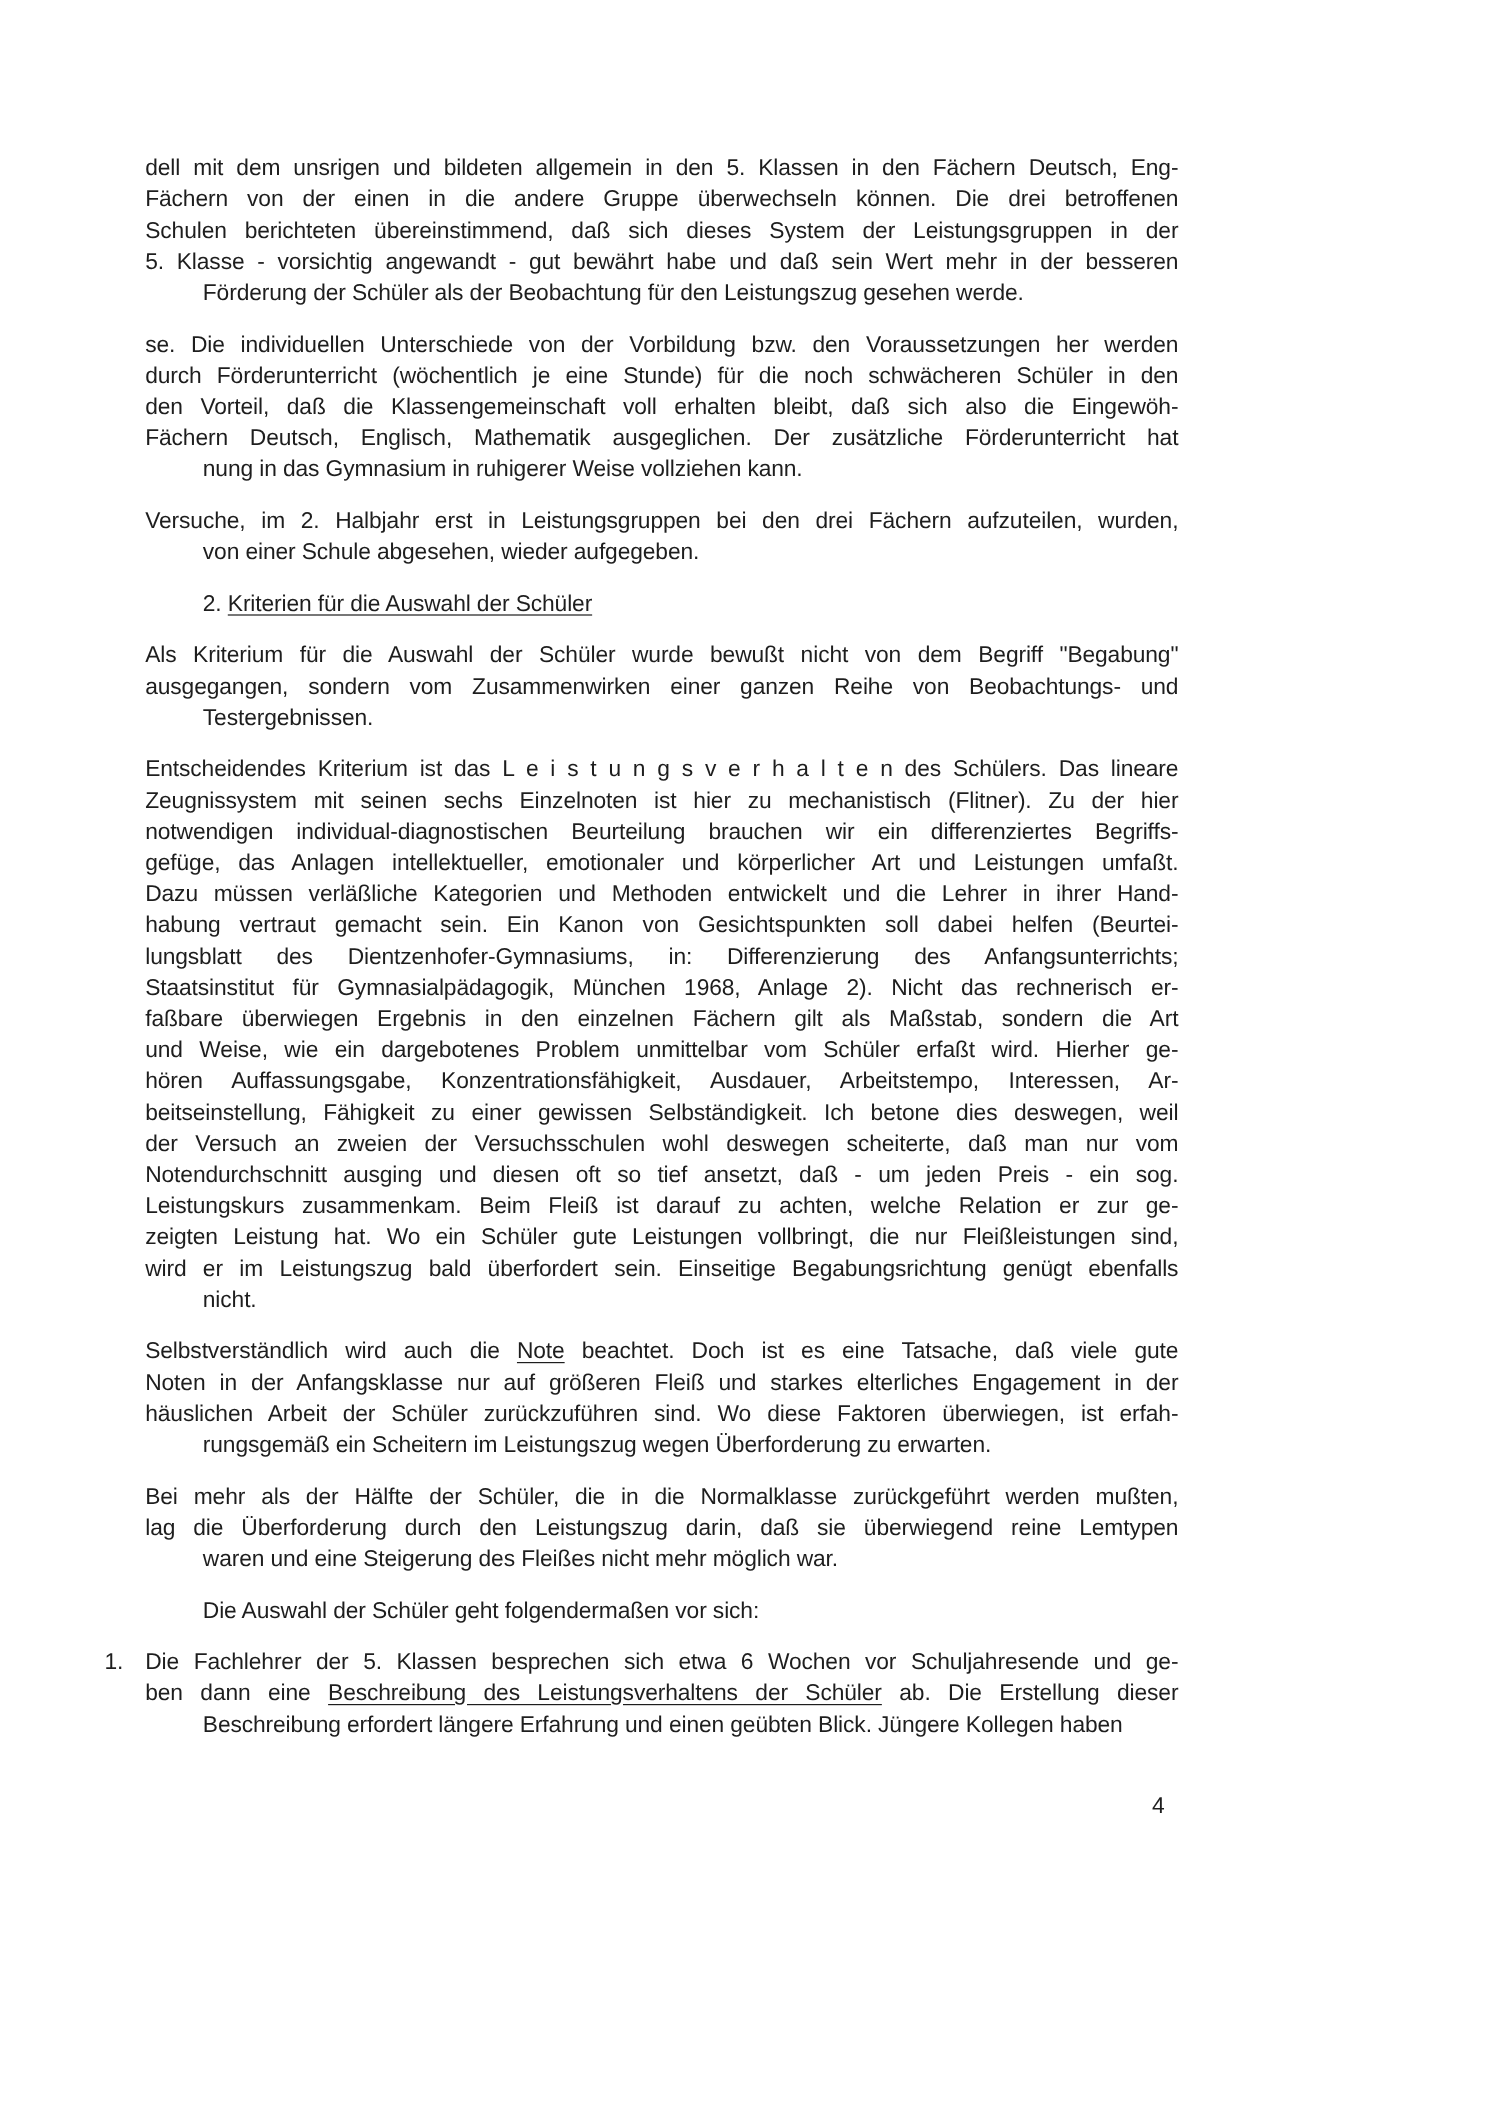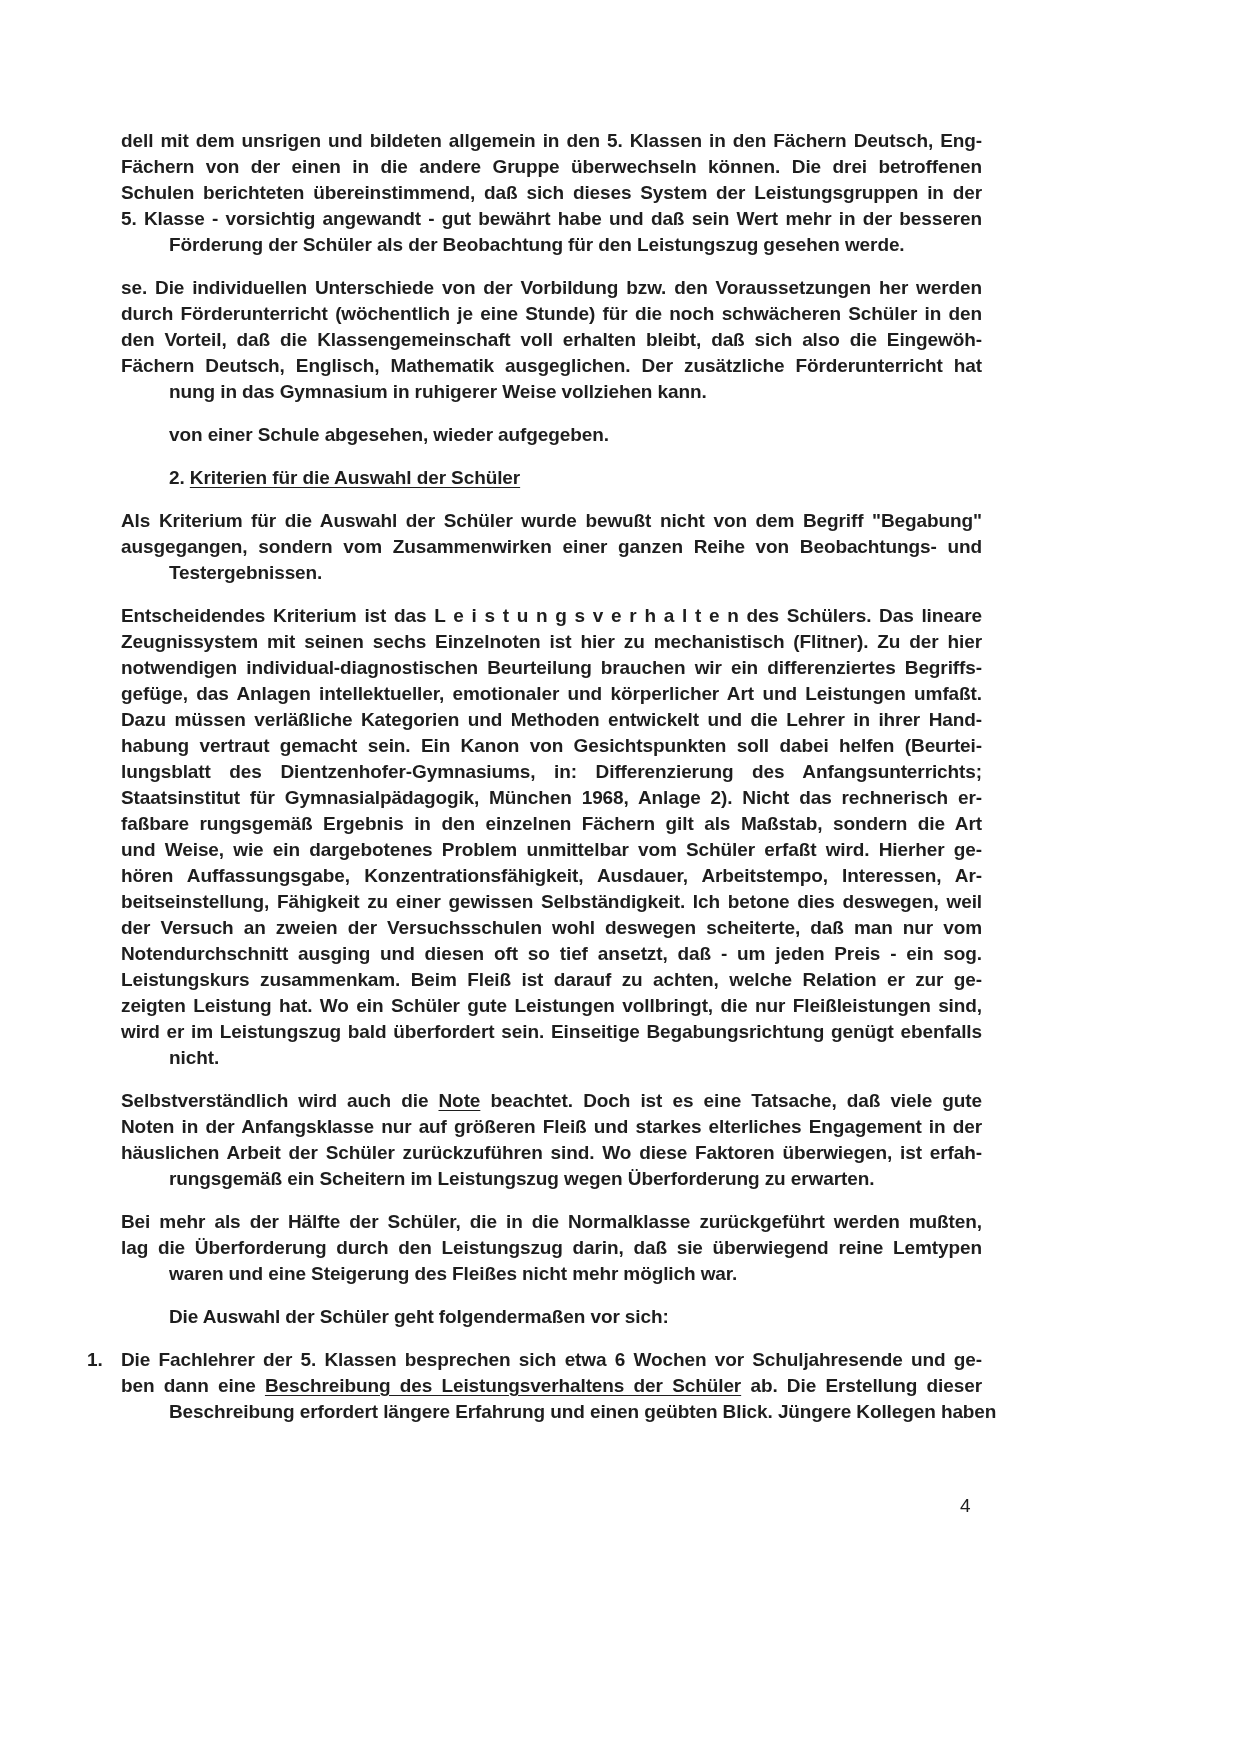--- a/index.html
+++ b/index.html
@@ -21,21 +21,20 @@
   }
   .text-block {
     position: absolute;
     left: 121px;
     top: 128px;
     width: 861px;
     font-size: 19px;
     line-height: 26px;
     color: #1e1e1e;
     letter-spacing: -0.1px;
-    font-weight: bold;
   }
   .block {
     margin: 0 0 17px 0;
   }
   .block:last-child {
     margin-bottom: 0;
   }
   .line {
     white-space: nowrap;
     text-align: justify;
@@ -79,40 +78,41 @@
         <div class="line last"><span>Förderung der Schüler als der Beobachtung für den Leistungszug gesehen werde.</span></div>
       </div>
       <div class="block">
         <div class="line"><span>se. Die individuellen Unterschiede von der Vorbildung bzw. den Voraussetzungen her werden</span></div>
         <div class="line"><span>durch Förderunterricht (wöchentlich je eine Stunde) für die noch schwächeren Schüler in den</span></div>
         <div class="line"><span>den Vorteil, daß die Klassengemeinschaft voll erhalten bleibt, daß sich also die Eingewöh-</span></div>
         <div class="line"><span>Fächern Deutsch, Englisch, Mathematik ausgeglichen. Der zusätzliche Förderunterricht hat</span></div>
         <div class="line last"><span>nung in das Gymnasium in ruhigerer Weise vollziehen kann.</span></div>
       </div>
       <div class="block">
+        <div class="line"><span>Versuche, im 2. Halbjahr erst in Leistungsgruppen bei den drei Fächern aufzuteilen, wurden,</span></div>
         <div class="line last"><span>von einer Schule abgesehen, wieder aufgegeben.</span></div>
       </div>
       <div class="block">
         <div class="line last"><span>2. </span><span class="u">Kriterien für die Auswahl der Schüler</span></div>
       </div>
       <div class="block">
         <div class="line"><span>Als Kriterium für die Auswahl der Schüler wurde bewußt nicht von dem Begriff "Begabung"</span></div>
         <div class="line"><span>ausgegangen, sondern vom Zusammenwirken einer ganzen Reihe von Beobachtungs- und</span></div>
         <div class="line last"><span>Testergebnissen.</span></div>
       </div>
       <div class="block">
         <div class="line"><span>Entscheidendes Kriterium ist das L e i s t u n g s v e r h a l t e n des Schülers. Das lineare</span></div>
         <div class="line"><span>Zeugnissystem mit seinen sechs Einzelnoten ist hier zu mechanistisch (Flitner). Zu der hier</span></div>
         <div class="line"><span>notwendigen individual-diagnostischen Beurteilung brauchen wir ein differenziertes Begriffs-</span></div>
         <div class="line"><span>gefüge, das Anlagen intellektueller, emotionaler und körperlicher Art und Leistungen umfaßt.</span></div>
         <div class="line"><span>Dazu müssen verläßliche Kategorien und Methoden entwickelt und die Lehrer in ihrer Hand-</span></div>
         <div class="line"><span>habung vertraut gemacht sein. Ein Kanon von Gesichtspunkten soll dabei helfen (Beurtei-</span></div>
         <div class="line"><span>lungsblatt des Dientzenhofer-Gymnasiums, in: Differenzierung des Anfangsunterrichts;</span></div>
         <div class="line"><span>Staatsinstitut für Gymnasialpädagogik, München 1968, Anlage 2). Nicht das rechnerisch er-</span></div>
-        <div class="line"><span>faßbare rungsgemäß Ergebnis in den einzelnen Fächern gilt als Maßstab, sondern die Art</span></div>
+        <div class="line"><span>faßbare überwiegen Ergebnis in den einzelnen Fächern gilt als Maßstab, sondern die Art</span></div>
         <div class="line"><span>und Weise, wie ein dargebotenes Problem unmittelbar vom Schüler erfaßt wird. Hierher ge-</span></div>
         <div class="line"><span>hören Auffassungsgabe, Konzentrationsfähigkeit, Ausdauer, Arbeitstempo, Interessen, Ar-</span></div>
         <div class="line"><span>beitseinstellung, Fähigkeit zu einer gewissen Selbständigkeit. Ich betone dies deswegen, weil</span></div>
         <div class="line"><span>der Versuch an zweien der Versuchsschulen wohl deswegen scheiterte, daß man nur vom</span></div>
         <div class="line"><span>Notendurchschnitt ausging und diesen oft so tief ansetzt, daß - um jeden Preis - ein sog.</span></div>
         <div class="line"><span>Leistungskurs zusammenkam. Beim Fleiß ist darauf zu achten, welche Relation er zur ge-</span></div>
         <div class="line"><span>zeigten Leistung hat. Wo ein Schüler gute Leistungen vollbringt, die nur Fleißleistungen sind,</span></div>
         <div class="line"><span>wird er im Leistungszug bald überfordert sein. Einseitige Begabungsrichtung genügt ebenfalls</span></div>
         <div class="line last"><span>nicht.</span></div>
       </div>

